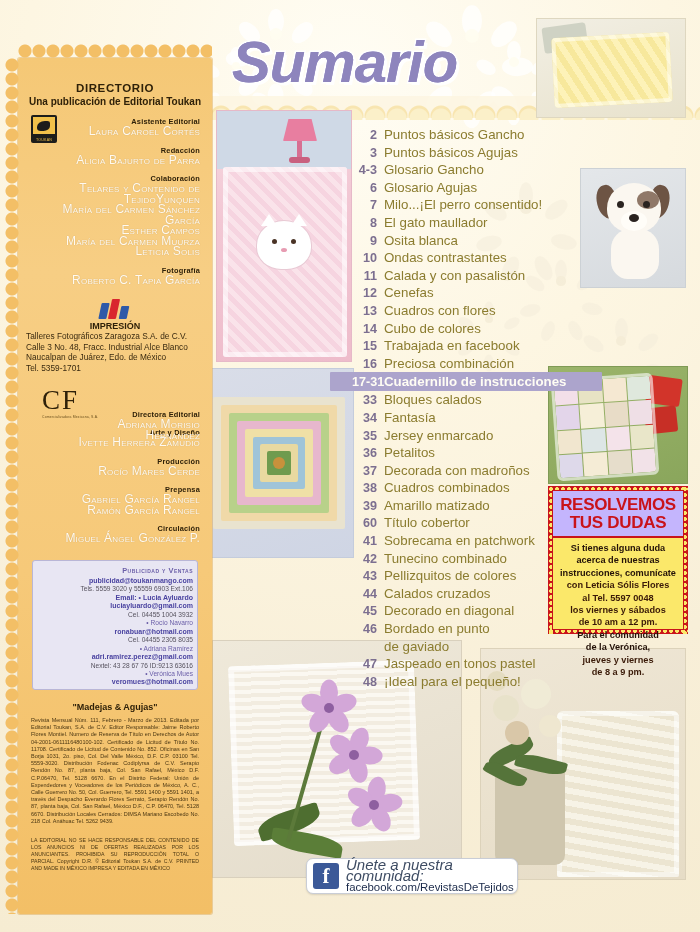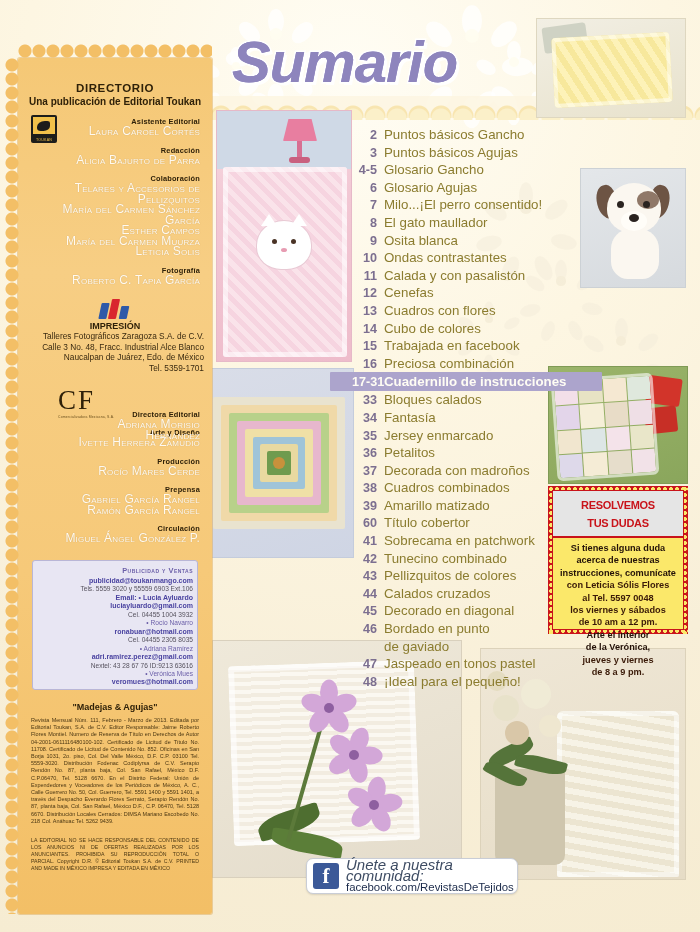--- a/index.html
+++ b/index.html
@@ -145,26 +145,26 @@
   }
   #zlogo .s1 { left: 2px;  height: 16px; background:#2e59a8; transform: skewX(-12deg); }
   #zlogo .s2 { left: 12px; height: 20px; background:#d9262e; transform: skewX(-12deg); }
   #zlogo .s3 { left: 22px; height: 13px; background:#2e59a8; transform: skewX(-12deg); }
 
   .imp-head {
     text-align: center; font-weight: bold; font-size: 9px;
     color: #2f2109; margin-top: 2px;
   }
   .imp-line {
-    text-align: right; font-size: 8.3px; color: #3a2a10; line-height: 10.5px;
+    text-align: left; font-size: 8.3px; color: #3a2a10; line-height: 10.5px;
   }
 
   
   #cflogo {
-    margin-top: 14px; margin-left: 32px;
+    margin-top: 14px; margin-left: 16px;
     width: 62px;
   }
   #cflogo .cf {
     font-family: "Liberation Serif", serif;
     font-size: 27px; color: #2f2109; letter-spacing: 2px; line-height: 27px;
   }
   #cflogo .cfsub {
     font-size: 3.4px; color: #6a4f1d; letter-spacing: .2px; margin-top: 1px;
   }
 
@@ -422,25 +422,25 @@
     content:"";
     position:absolute; left:0; top:0; right:0; bottom:0;
     background:
       radial-gradient(circle at 3px 3px, #fbe86a 0 1.6px, rgba(0,0,0,0) 2.2px) 0 0 / 6px 6px repeat-x,
       radial-gradient(circle at 3px 3px, #fbe86a 0 1.6px, rgba(0,0,0,0) 2.2px) 0 100% / 6px 6px repeat-x,
       radial-gradient(circle at 3px 3px, #fbe86a 0 1.6px, rgba(0,0,0,0) 2.2px) 0 0 / 6px 6px repeat-y,
       radial-gradient(circle at 3px 3px, #fbe86a 0 1.6px, rgba(0,0,0,0) 2.2px) 100% 0 / 6px 6px repeat-y;
     pointer-events:none;
   }
   #resolvemos .head {
-    background: #e5e5e5;
+    background: #c4b5fd;
     color: #c9131a;
     text-align: center;
     font-weight: bold;
-    font-size: 11px;
+    font-size: 17px;
     line-height: 18px;
     padding: 5px 2px 4px 2px;
     letter-spacing: -.3px;
     border-bottom: 2px solid #c9131a;
   }
   #resolvemos .body {
     text-align: center;
     color: #3a1a08;
     font-size: 9.2px;
     font-weight: bold;
@@ -708,21 +708,21 @@
     <div class="dir-title">DIRECTORIO</div>
     <div class="dir-sub">Una publicación de Editorial Toukan</div>
 
     <div class="role">Asistente Editorial</div>
     <div class="person">Laura Caroel Cortés</div>
 
     <div class="role">Redacción</div>
     <div class="person">Alicia Bajurto de Parra</div>
 
     <div class="role">Colaboración</div>
-    <div class="person">Telares y Accesorios de Pellizquitos</div>
+    <div class="person">Telares y Contenido de TejidoYunquen</div>
     <div class="person">María del Carmen Sánchez García</div>
     <div class="person">Esther Campos</div>
     <div class="person">María del Carmen Muurza</div>
     <div class="person">Leticia Solis</div>
 
     <div class="role">Fotografía</div>
     <div class="person">Roberto C. Tapia García</div>
 
     <div id="zlogo">
       <div class="s1"></div>
@@ -788,21 +788,21 @@
   <div id="toc">
     <div class="toc-row">
         <span class="toc-num">2</span>
         <span class="toc-label">Puntos básicos Gancho</span>
       </div>
     <div class="toc-row">
         <span class="toc-num">3</span>
         <span class="toc-label">Puntos básicos Agujas</span>
       </div>
     <div class="toc-row">
-        <span class="toc-num">4-5</span>
+        <span class="toc-num">4-3</span>
         <span class="toc-label">Glosario Gancho</span>
       </div>
     <div class="toc-row">
         <span class="toc-num">6</span>
         <span class="toc-label">Glosario Agujas</span>
       </div>
     <div class="toc-row">
         <span class="toc-num">7</span>
         <span class="toc-label">Milo...¡El perro consentido!</span>
       </div>
@@ -923,21 +923,21 @@
         <div>TUS DUDAS</div>
       </div>
       <div class="body">
         <div class="blk">Si tienes alguna duda</div>
         <div class="blk">acerca de nuestras</div>
         <div class="blk">instrucciones, comunícate</div>
         <div>con Leticia Sólis Flores</div>
         <div>al Tel. 5597 0048</div>
         <div>los viernes y sábados</div>
         <div>de 10 am a 12 pm.</div>
-        <div class="blk">Arte el interior</div>
+        <div class="blk">Para el comunidad</div>
         <div class="blk">de la Verónica,</div>
         <div>jueves y viernes</div>
         <div>de 8 a 9 pm.</div>
       </div>
     </div>
   </div>
 
   <div id="fbbar">
     <div id="fbicon">f</div>
     <div id="fbtext">

